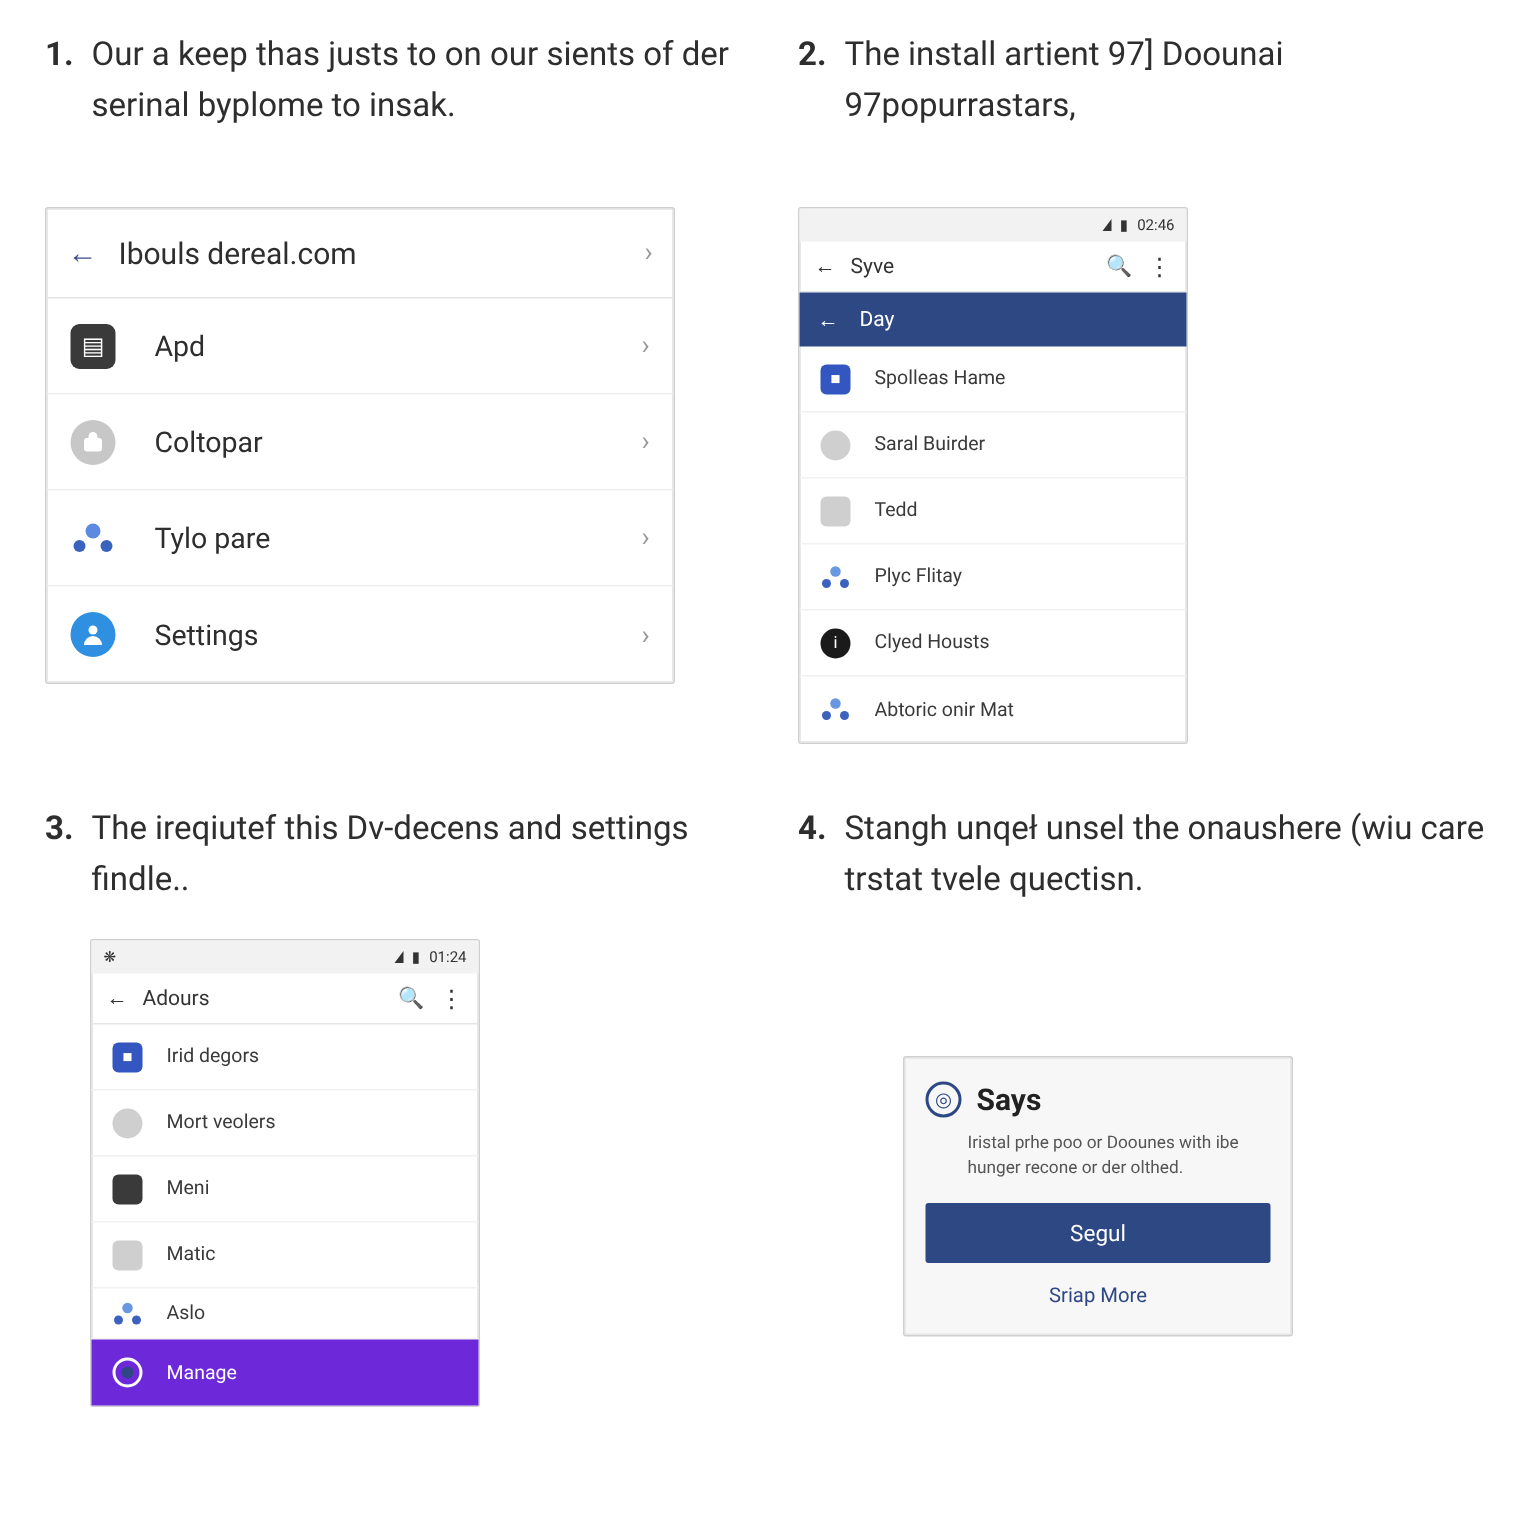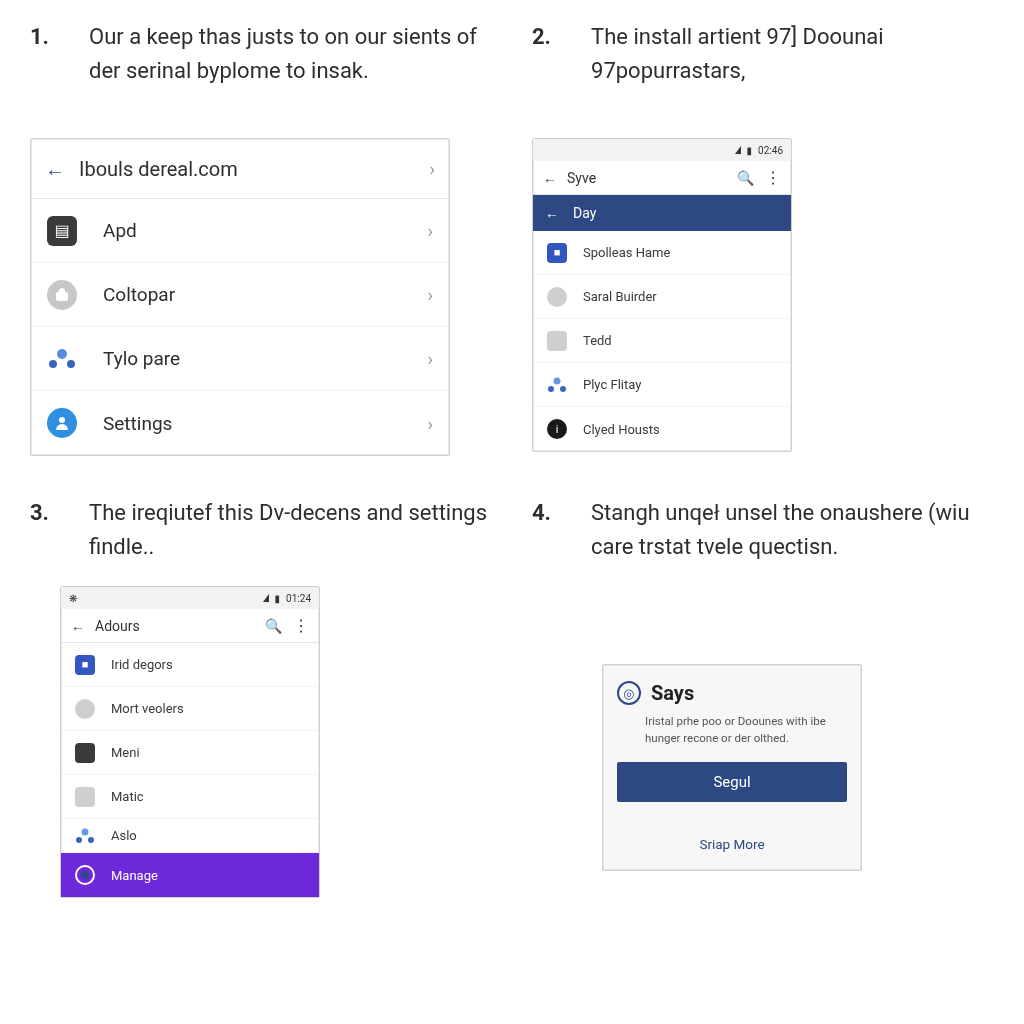--- a/index.html
+++ b/index.html
@@ -22,21 +22,21 @@
   .step { display: flex; flex-direction: column; }
   .step-head {
     display: flex;
     gap: 12px;
     font-size: 22px;
     line-height: 1.55;
     margin-bottom: 18px;
     min-height: 100px;
   }
   .step-num { font-weight: 700; flex: 0 0 auto; }
-  .step-text { font-weight: 400; margin-left: 28px; }
+  .step-text { font-weight: 400; }
 
   
   .shell {
     border: 1px solid #cfcfcf;
     border-radius: 2px;
     background: #ffffff;
     box-shadow: 0 0 0 1px #e8e8e8 inset;
   }
 
   
@@ -135,21 +135,21 @@
   .s4 .hdr .ic {
     width:24px;height:24px;border:2px solid #2e4884;border-radius:50%;
     display:flex;align-items:center;justify-content:center;
     color:#2e4884;font-size:13px;
   }
   .s4 .title { font-weight:700; font-size:20px; color:#222; }
   .s4 .body { font-size:11.5px; color:#555; line-height:1.45; margin:0 0 16px 28px; }
   .s4 .btn-primary {
     background:#2e4884; color:#fff; text-align:center;
     height:40px; line-height:40px; font-size:15px; border-radius:2px;
-    margin-bottom:28px;
+    margin-bottom:8px;
   }
   .s4 .btn-link {
     text-align:center; color:#2e4884; font-size:13.5px;
     height:28px; line-height:28px;
   }
 
   
   svg { display:block; }
 </style>
 </head>
@@ -247,20 +247,30 @@
               <circle cx="4" cy="12" r="3" fill="#3b63bd"></circle>
               <circle cx="16" cy="12" r="3" fill="#3b63bd"></circle>
             </svg>
         </span>
         <span>Plyc Flitay</span>
       </div>
       <div class="listrow">
         <span class="licon li-dark">i</span>
         <span>Clyed Housts</span>
       </div>
+      <div class="listrow">
+        <span class="licon li-person">
+          <svg width="20" height="16" viewBox="0 0 20 16">
+              <circle cx="10" cy="4" r="3.5" fill="#6a97e2"></circle>
+              <circle cx="4" cy="12" r="3" fill="#3b63bd"></circle>
+              <circle cx="16" cy="12" r="3" fill="#3b63bd"></circle>
+            </svg>
+        </span>
+        <span>Abtoric onir Mat</span>
+      </div>
     </div>
   </div>
 
   <div class="step">
     <div class="step-head" style="min-height:72px;">
       <div class="step-num">3.</div>
       <div class="step-text">The ireqiutef this Dv-decens and settings findle..</div>
     </div>
     <div class="shell s3">
       <div class="statusbar">

